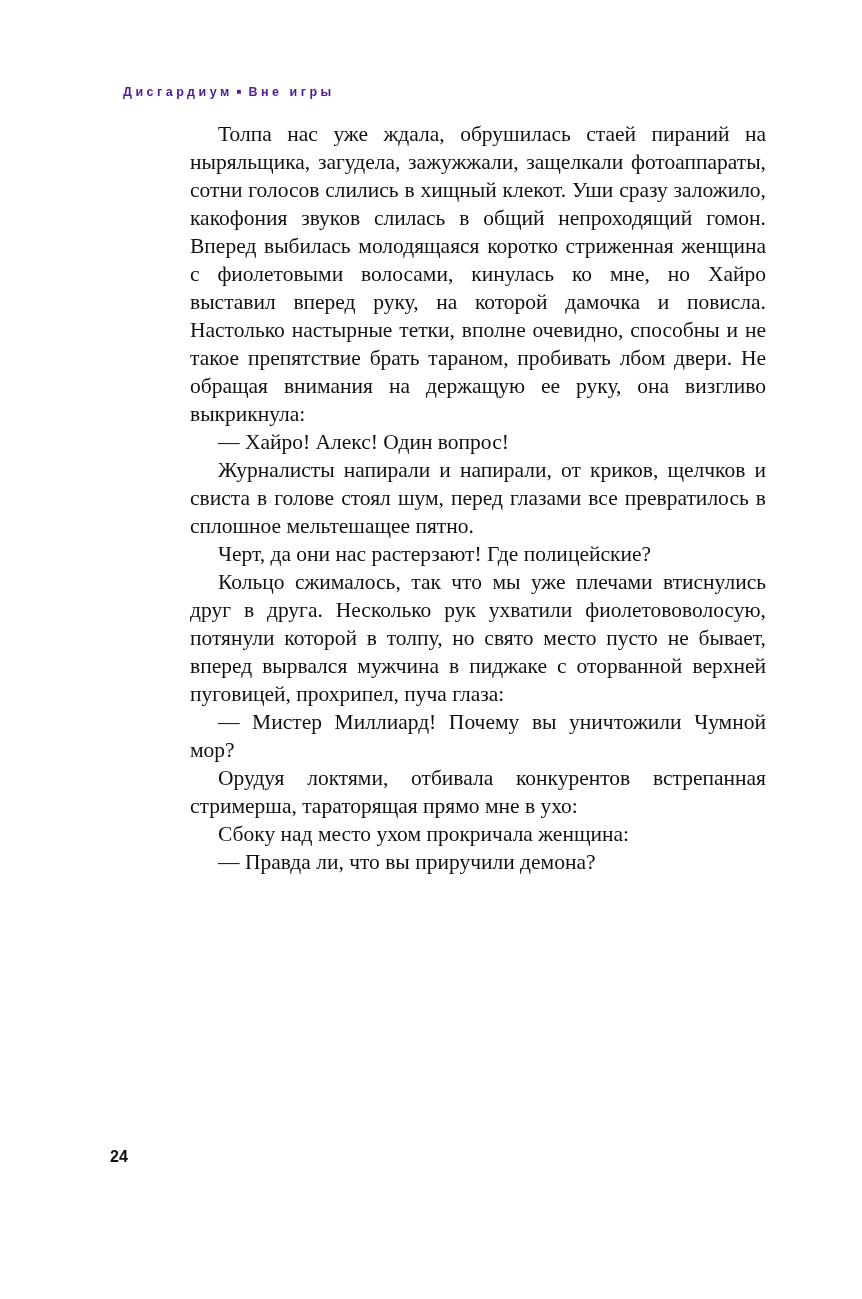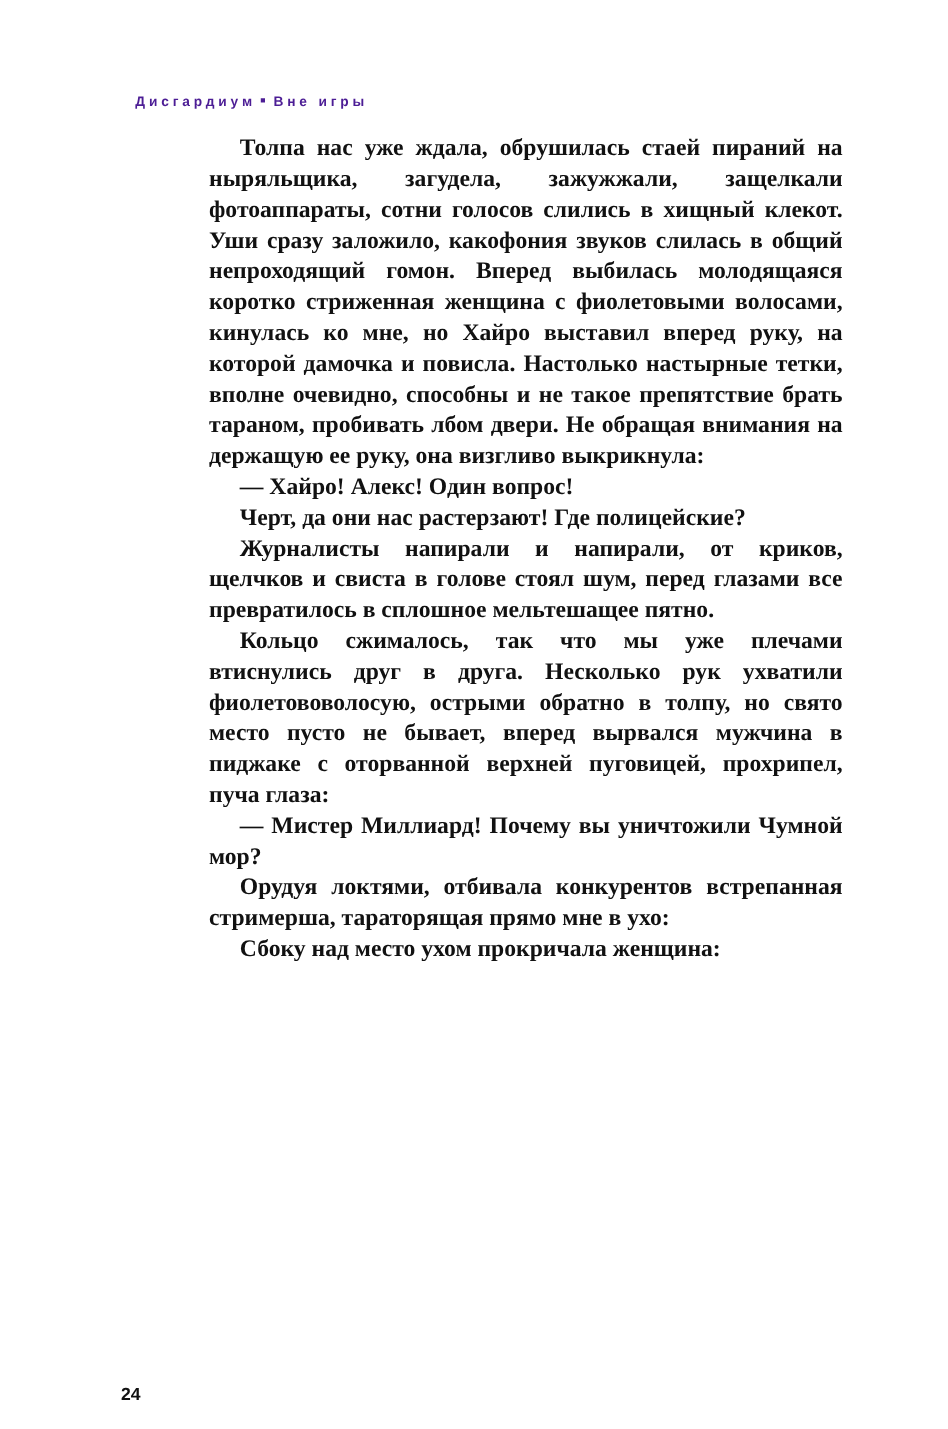--- a/index.html
+++ b/index.html
@@ -43,47 +43,47 @@
     font-size: 21.5px;
     line-height: 28px;
     color: #111111;
   }
   .text-block p {
     margin: 0;
     padding: 0;
     text-indent: 28px;
     text-align: justify;
     hyphens: none;
-    font-weight: bold;
   }
   .folio {
     position: absolute;
     left: 110px;
-    top: 1260px;
+    top: 1148px;
     font-family: "Liberation Sans", sans-serif;
     font-size: 16px;
     font-weight: bold;
     color: #111111;
   }
 </style>
 </head>
 <body>
 
 <div class="page">
 
   <div class="running-header">
     <span>Дисгардиум</span><span class="sep">■</span><span>Вне игры</span>
   </div>
 
   <main class="text-block">
       <p>Толпа нас уже ждала, обрушилась стаей пираний на ныряльщика, загудела, зажужжали, защелкали фотоаппараты, сотни голосов слились в хищный клекот. Уши сразу заложило, какофония звуков слилась в общий непроходящий гомон. Вперед выбилась молодящаяся коротко стриженная женщина с фиолетовыми волосами, кинулась ко мне, но Хайро выставил вперед руку, на которой дамочка и повисла. Настолько настырные тетки, вполне очевидно, способны и не такое препятствие брать тараном, пробивать лбом двери. Не обращая внимания на держащую ее руку, она визгливо выкрикнула:</p>
       <p>— Хайро! Алекс! Один вопрос!</p>
+      <p>Журналисты напирали и напирали, от криков, щелчков и свиста в голове стоял шум, перед глазами все превратилось в сплошное мельтешащее пятно.</p>
       <p>Черт, да они нас растерзают! Где полицейские?</p>
-      <p>Журналисты напирали и напирали, от криков, щелчков и свиста в голове стоял шум, перед глазами все превратилось в сплошное мельтешащее пятно.</p>
-      <p>Кольцо сжималось, так что мы уже плечами втиснулись друг в друга. Несколько рук ухватили фиолетововолосую, острыми обратно в толпу, но свято место пусто не бывает, вперед вырвался мужчина в пиджаке с оторванной верхней пуговицей, прохрипел, пуча глаза:</p>
+      <p>Кольцо сжималось, так что мы уже плечами втиснулись друг в друга. Несколько рук ухватили фиолетововолосую, потянули которой в толпу, но свято место пусто не бывает, вперед вырвался мужчина в пиджаке с оторванной верхней пуговицей, прохрипел, пуча глаза:</p>
       <p>— Мистер Миллиард! Почему вы уничтожили Чумной мор?</p>
       <p>Орудуя локтями, отбивала конкурентов встрепанная стримерша, тараторящая прямо мне в ухо:</p>
       <p>Сбоку над место ухом прокричала женщина:</p>
+      <p>— Правда ли, что вы приручили демона?</p>
     </main>
 
   <div class="folio">24</div>
 
 </div>
 
 </body></html>

